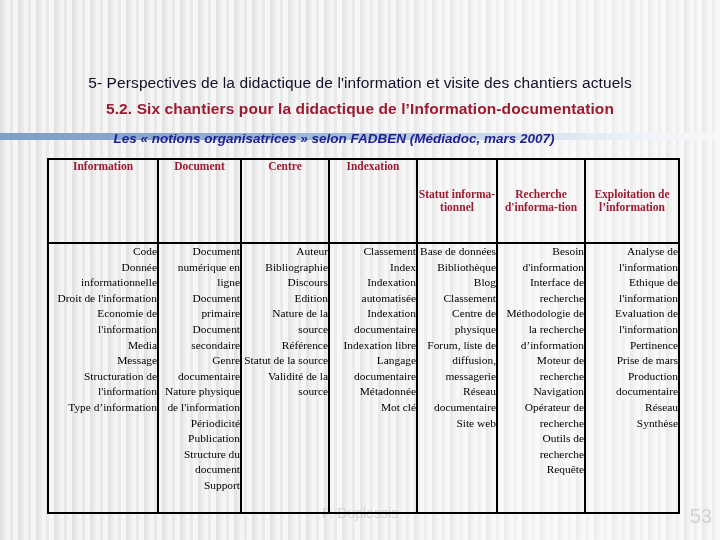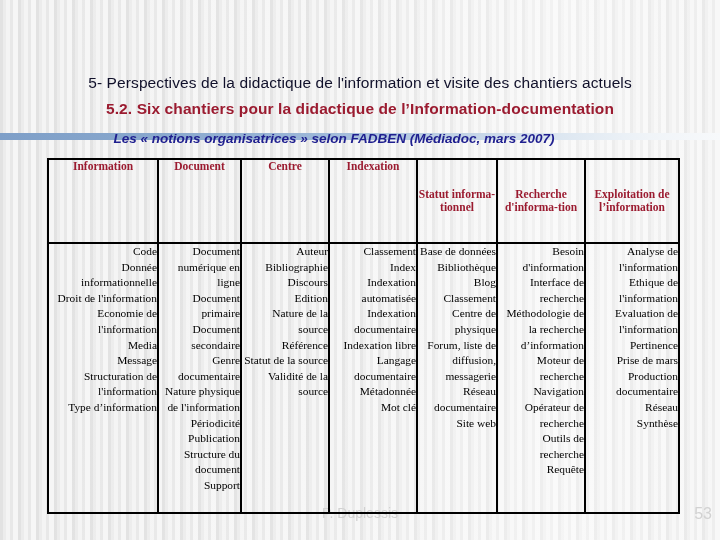--- a/index.html
+++ b/index.html
@@ -169,21 +169,21 @@
     text-align: center;
     font-size: 14px;
     color: #d2d2d2;
     z-index: 1;
     white-space: nowrap;
   }
   .footer-page {
     position: absolute;
     right: 8px;
     top: 505px;
-    font-size: 16px;
+    font-size: 20px;
     color: #d2d2d2;
     z-index: 1;
   }
 </style>
 </head>
 <body>
 
 <div id="slide">
 
   <div class="title-block">

